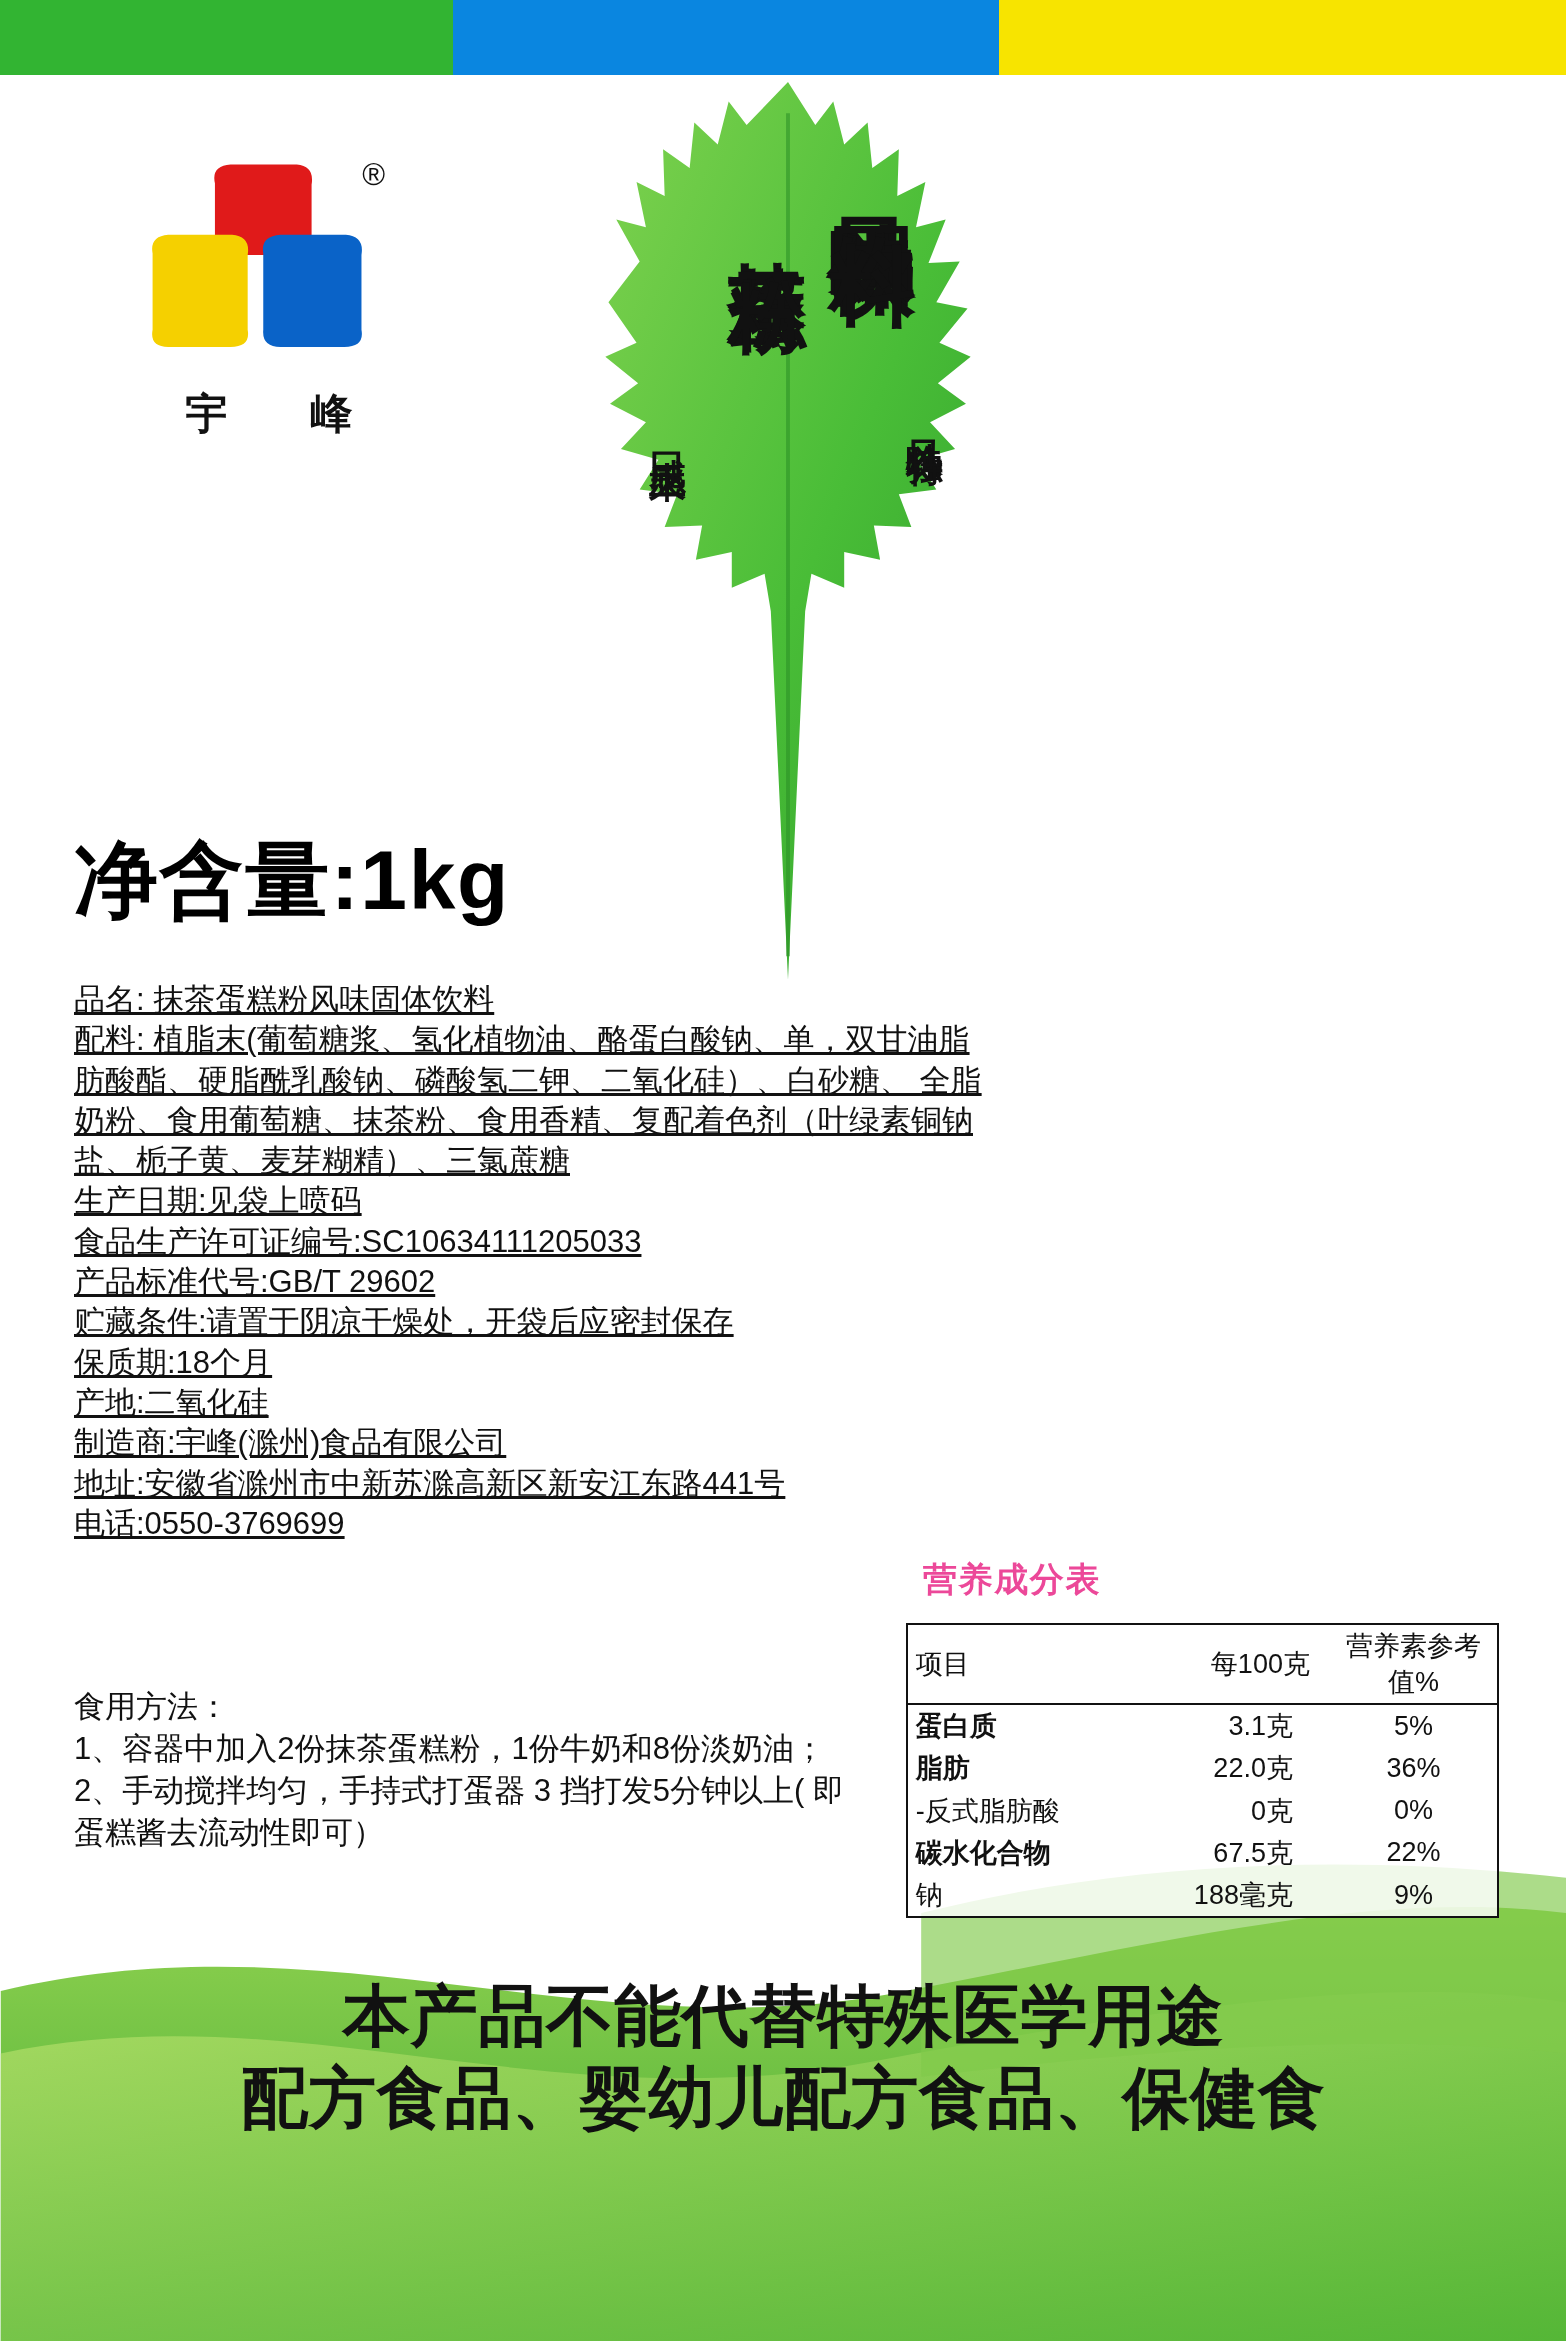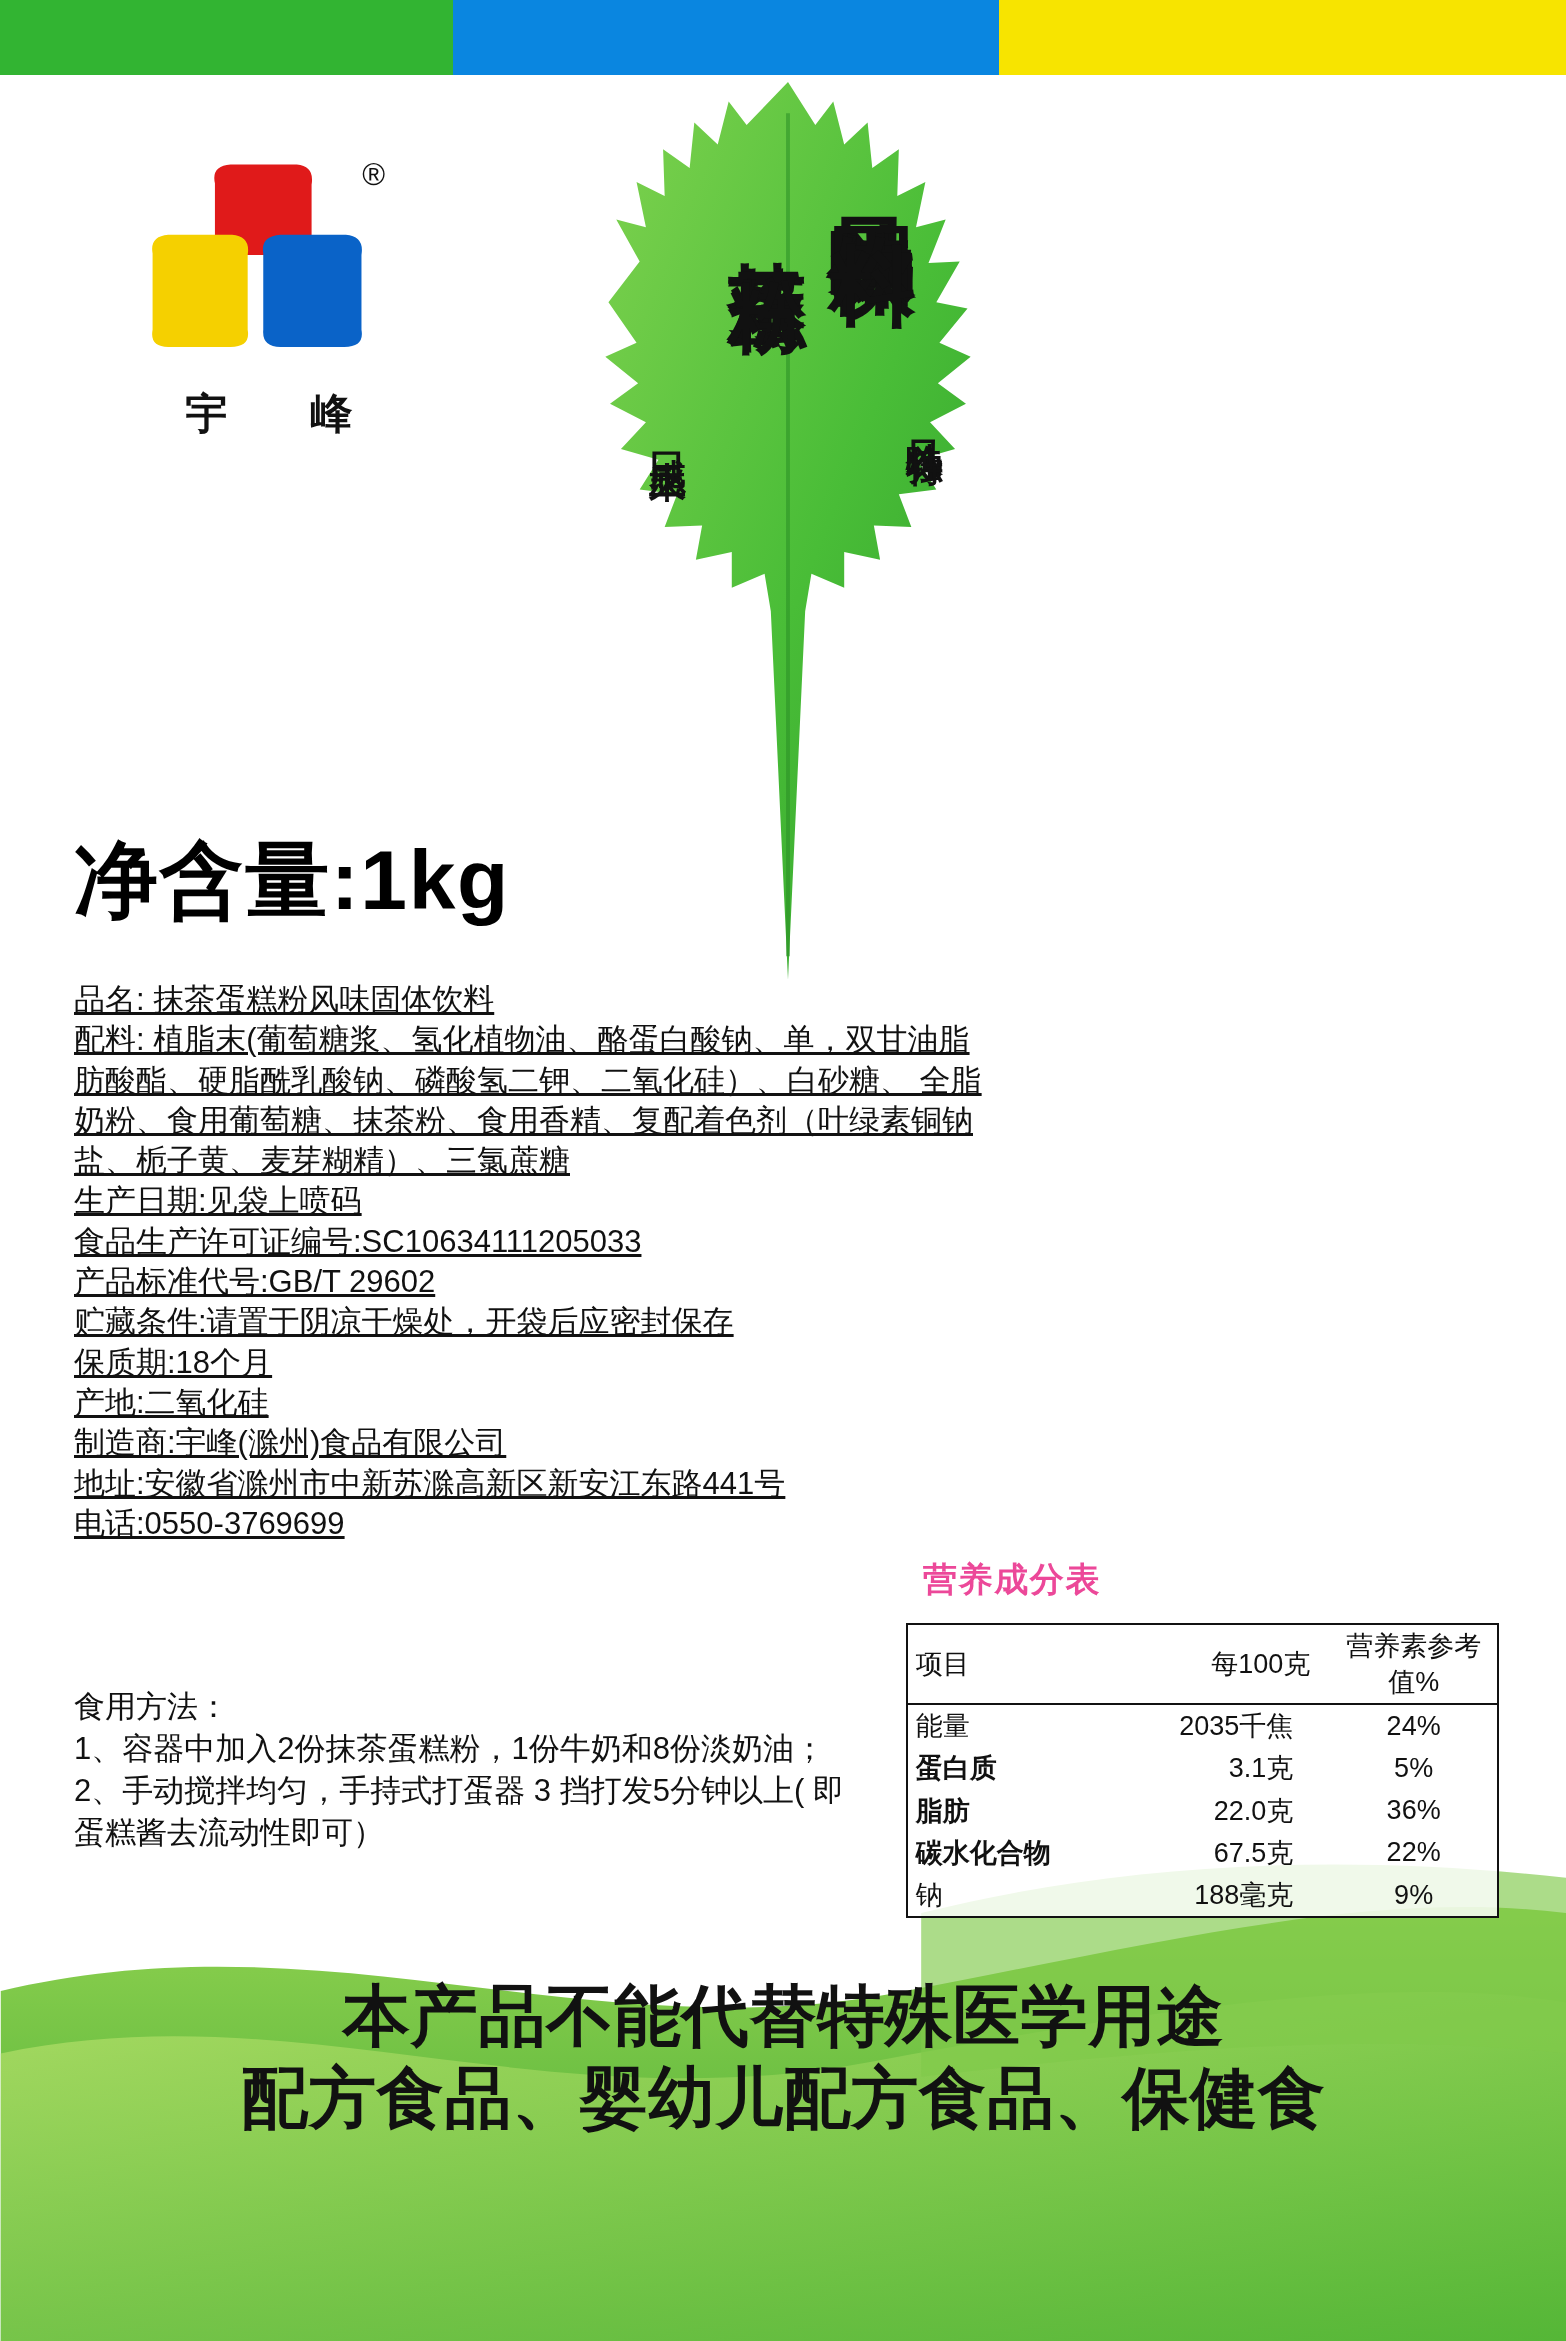--- a/index.html
+++ b/index.html
@@ -275,34 +275,34 @@
     <table>
       <thead>
         <tr>
           <th class="c-item">项目</th>
           <th class="c-val">每100克</th>
           <th class="c-nrv">营养素参考值%</th>
         </tr>
       </thead>
       <tbody>
         <tr class="bold">
-          <td class="c-item" style="font-weight:normal">能量</td>
-          <td class="c-val">2035千焦</td>
-          <td class="c-nrv">24%</td>
-        </tr>
-        <tr class="bold">
           <td class="c-item">蛋白质</td>
           <td class="c-val">3.1克</td>
           <td class="c-nrv">5%</td>
         </tr>
         <tr class="bold">
           <td class="c-item">脂肪</td>
           <td class="c-val">22.0克</td>
           <td class="c-nrv">36%</td>
         </tr>
+        <tr>
+          <td class="c-item">-反式脂肪酸</td>
+          <td class="c-val">0克</td>
+          <td class="c-nrv">0%</td>
+        </tr>
         <tr class="bold">
           <td class="c-item">碳水化合物</td>
           <td class="c-val">67.5克</td>
           <td class="c-nrv">22%</td>
         </tr>
         <tr>
           <td class="c-item">钠</td>
           <td class="c-val">188毫克</td>
           <td class="c-nrv">9%</td>
         </tr>

